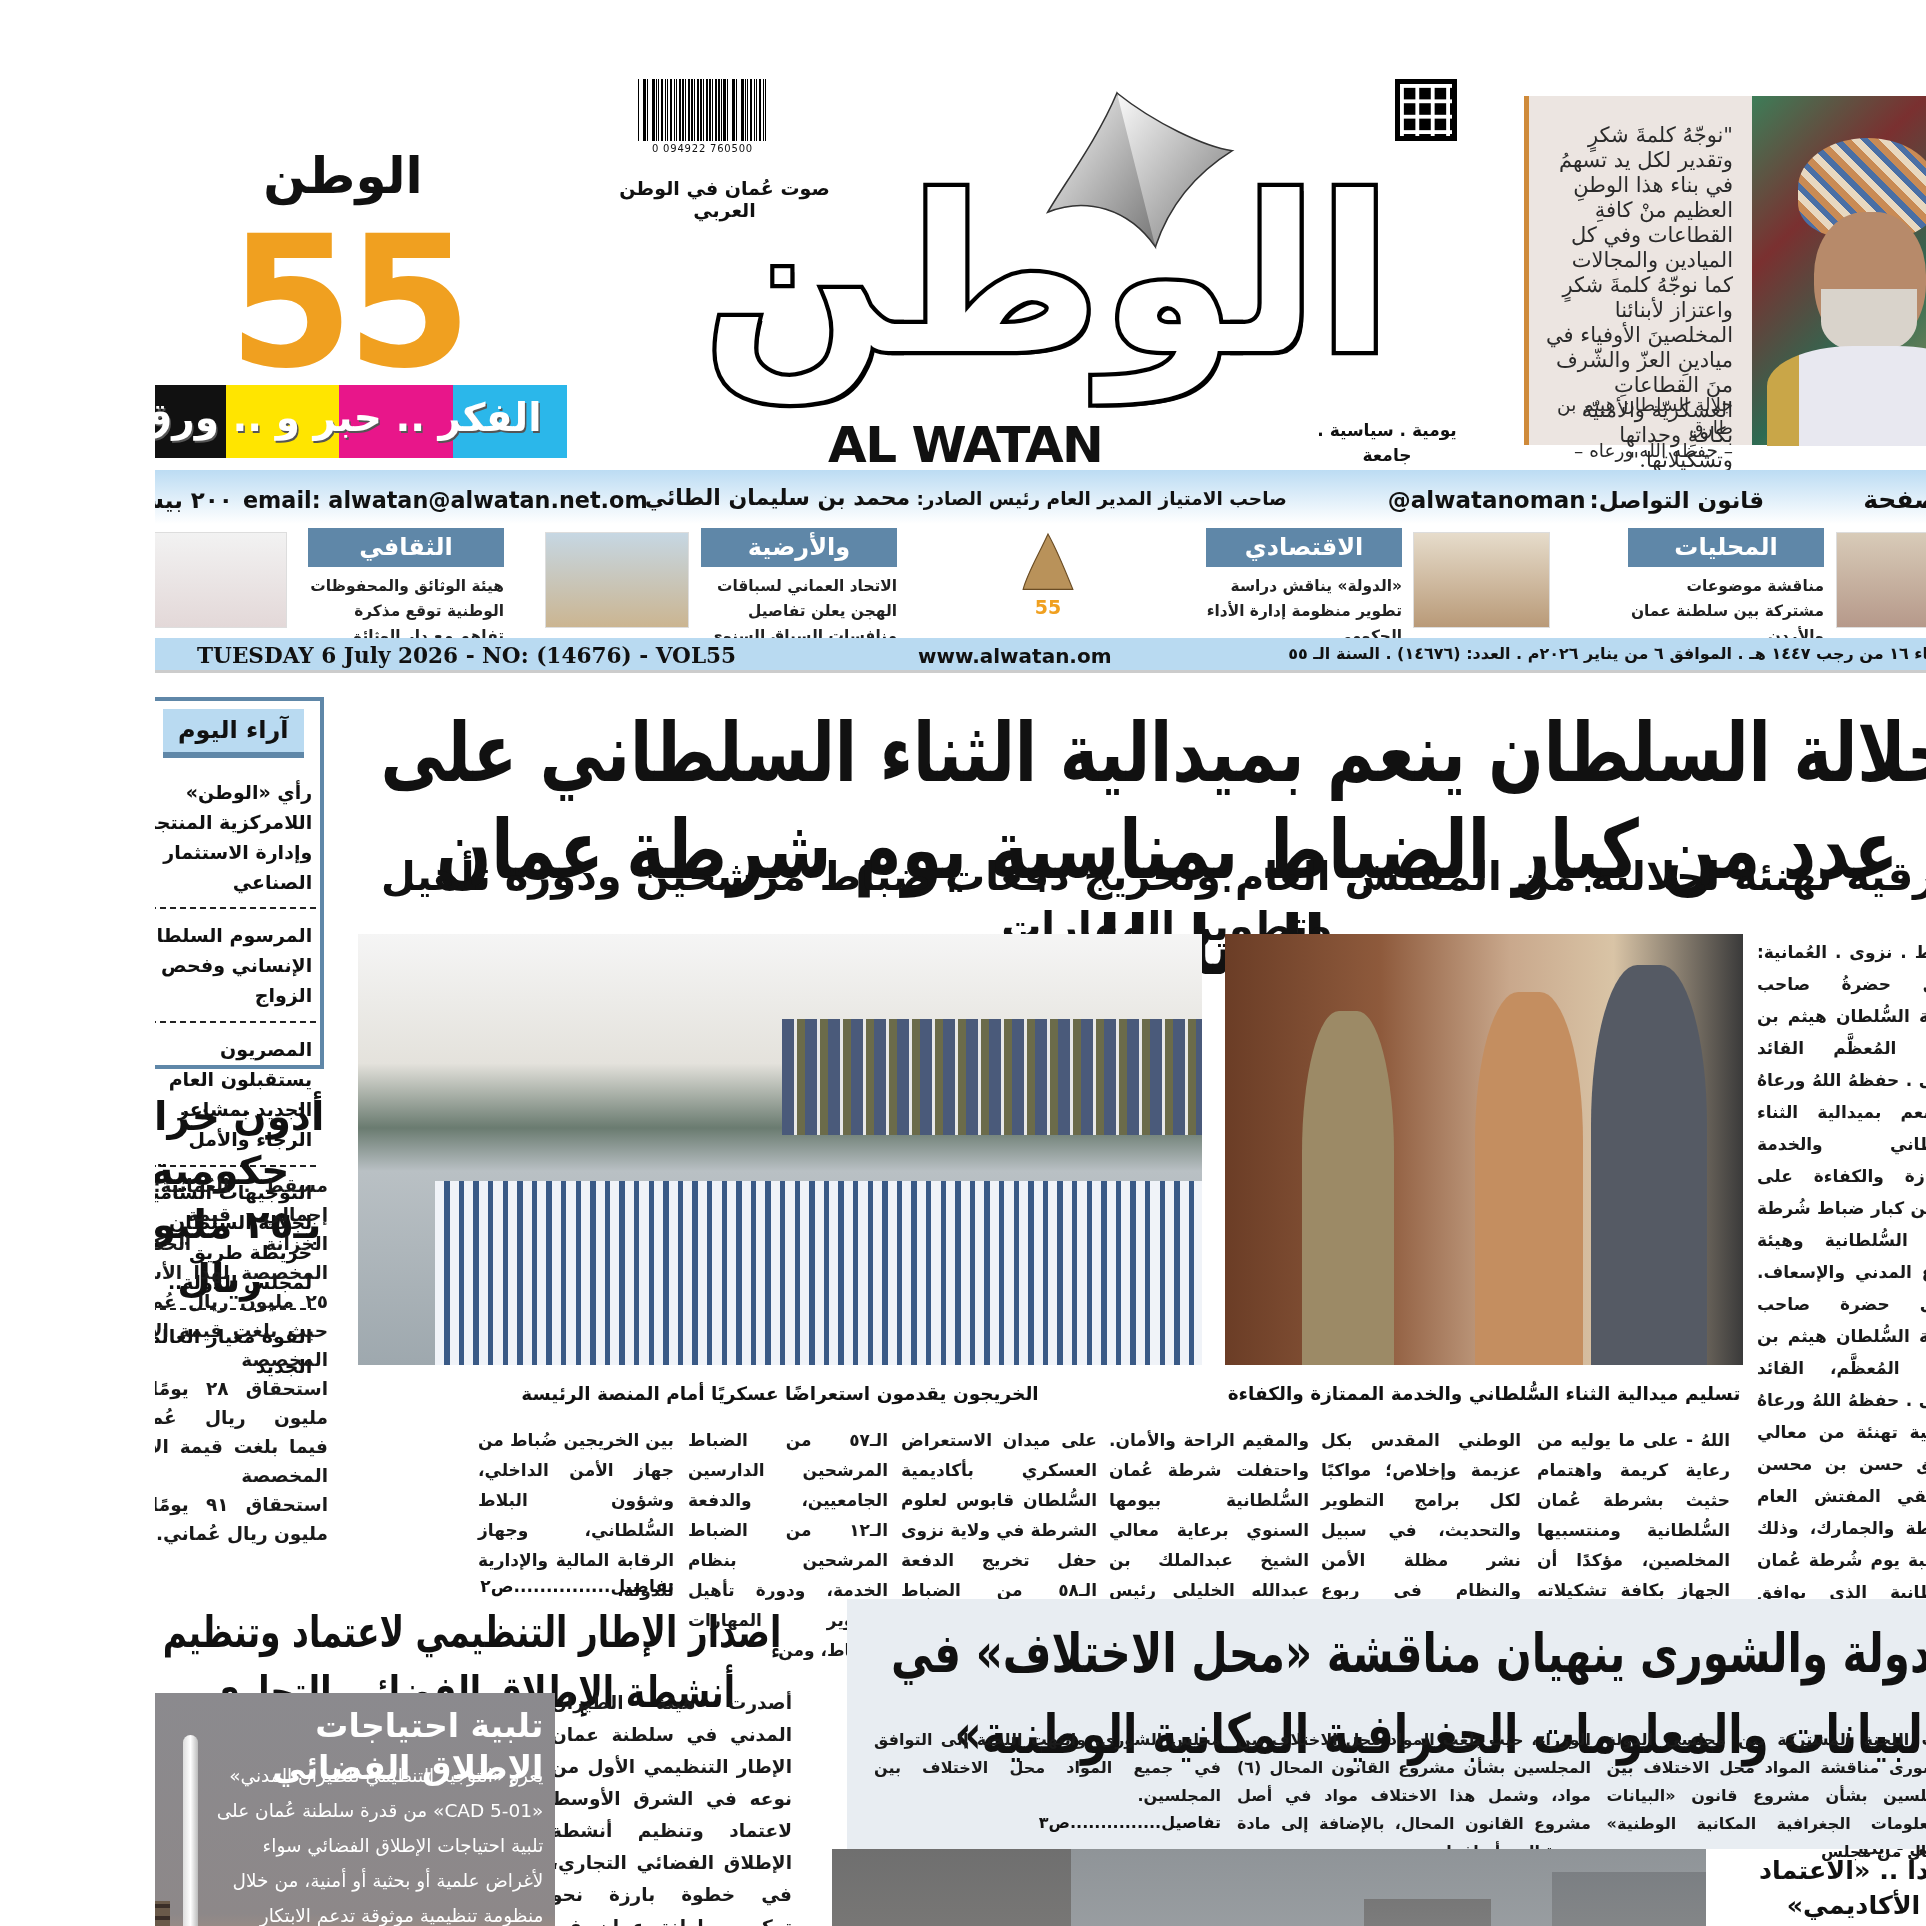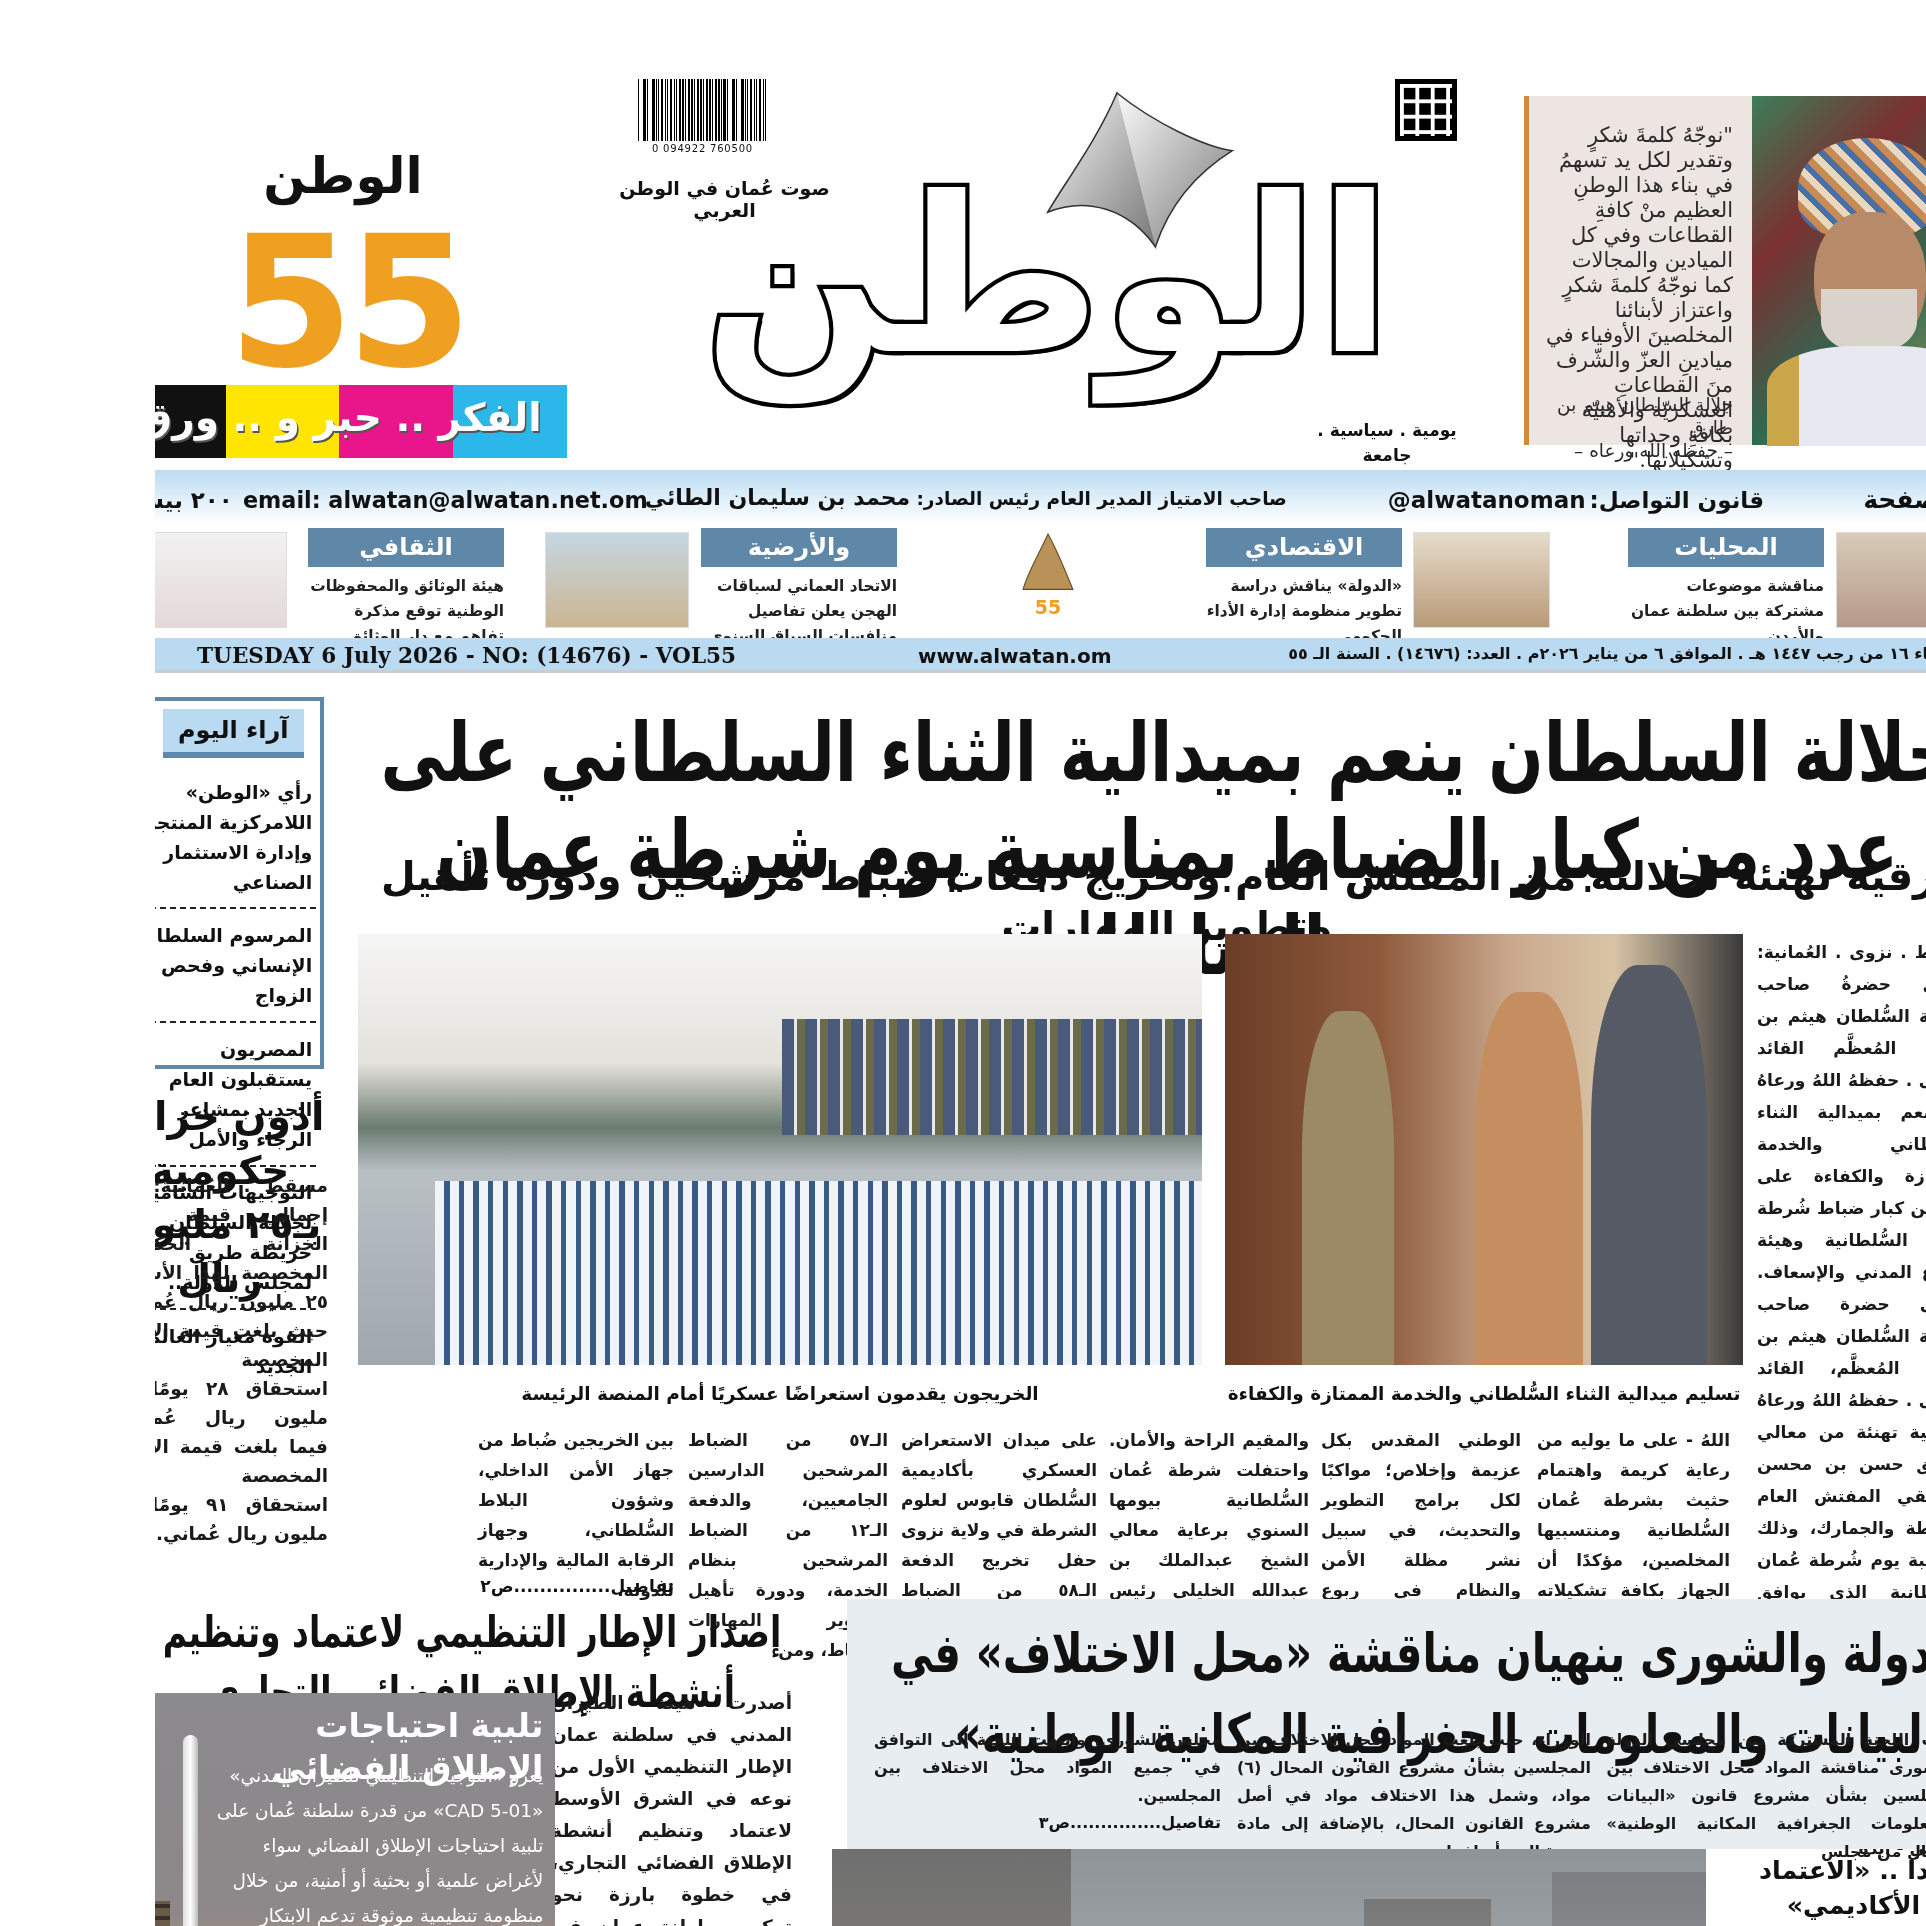--- a/index.html
+++ b/index.html
@@ -53,20 +53,21 @@
         <linearGradient id="sg" x1="0" y1="0" x2="1" y2="1">
           <stop offset="0" stop-color="#fafafa"></stop>
           <stop offset="1" stop-color="#777"></stop>
         </linearGradient>
       </defs>
     <path d="M200 20 C150 140 60 260 20 330 C120 290 230 320 300 420 C300 260 260 120 200 20Z" fill="url(#sg)" stroke="#333" stroke-width="4"></path>
     <path d="M200 20 C300 100 430 160 500 170 C420 220 340 300 300 420" fill="url(#sg)" stroke="#333" stroke-width="4"></path>
   </svg>
 
   <div class="abs" id="logo-text" style="left:624px;top:169px;width:847px;text-align:center">الوطن</div>
+  <div class="abs" style="left:828px;top:416px;direction:ltr;font-size:50px;font-weight:900;letter-spacing:-1.5px">AL WATAN</div>
   <div class="abs serif" style="left:828px;top:468px;direction:ltr;font-size:17.7px;font-weight:bold;letter-spacing:-0.4px">VOICE OF OMAN IN THE ARAB WORLD</div>
 
   <div class="abs" style="left:1310px;top:418px;width:154px;text-align:center;font-size:17px;font-weight:bold;line-height:25.4px">
     <div>يومية . سياسية . جامعة</div>
     <div>تأسست عام ١٩٧١ م</div>
   </div>
 
   <div class="abs" style="left:112px;top:116px;width:462px;height:354px">
     <div class="abs" style="left:150px;top:31px;width:162px;text-align:center;font-size:50px;font-weight:900">الوطن</div>
     <div class="abs" style="left:116px;top:96px;width:216px;text-align:center;font-size:181px;font-weight:900;color:#f0a020;line-height:1;direction:ltr;letter-spacing:-7.7px">55</div>

